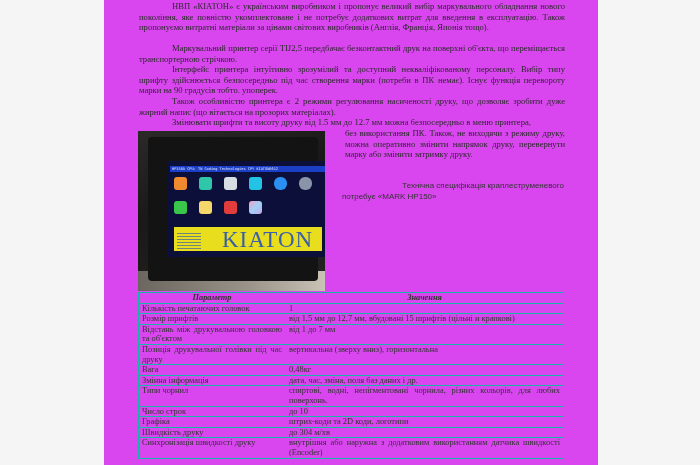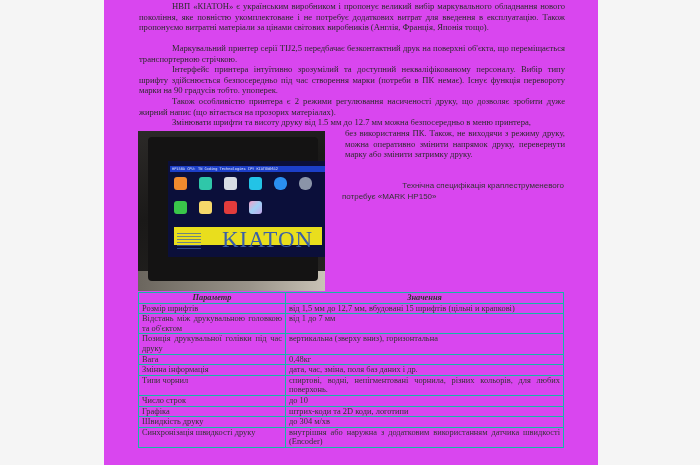--- a/index.html
+++ b/index.html
@@ -44,21 +44,21 @@
   .statusbar {
     position:absolute; left:2px; top:5px; width:156px; height:6px;
     background:#1c3fc8; color:#e6eaff;
     font-family:"DejaVu Sans Mono", monospace; font-size:3.6px; line-height:6px;
     white-space:nowrap; overflow:hidden; padding-left:2px; box-sizing:border-box;
   }
   .app {
     position:absolute; width:13px; height:13px; border-radius:3px;
   }
   .kiaton {
-    position:absolute; left:6px; top:66px; width:148px; height:18px;
+    position:absolute; left:6px; top:66px; width:148px; height:24px;
     background:#e9de1d;
     font-family:"Liberation Serif", serif; font-size:23px; line-height:26px;
     color:#3a5fa8; letter-spacing:1px; text-align:right; padding-right:10px;
     box-sizing:border-box;
     padding-left:48px;
   }
   .kiaton .lines {
     position:absolute; left:3px; top:6px; width:24px; height:16px;
     background:repeating-linear-gradient(#3a5fa8 0 1px, transparent 1px 3px);
     opacity:.7;
@@ -123,20 +123,24 @@
 
   <table class="spec">
     <thead>
       <tr>
         <th>Параметр</th>
         <th>Значення</th>
       </tr>
     </thead>
     <tbody>
       <tr>
+          <td class="c1">Кількість печатаючих головок</td>
+          <td class="c2">1</td>
+        </tr>
+      <tr>
           <td class="c1">Розмір шрифтів</td>
           <td class="c2">від 1,5 мм до 12,7 мм, вбудовані 15 шрифтів (цільні и крапкові)</td>
         </tr>
       <tr>
           <td class="c1">Відстань між друкувальною головкою та об'єктом</td>
           <td class="c2">від 1 до 7 мм</td>
         </tr>
       <tr>
           <td class="c1">Позиція друкувальної голівки під час друку</td>
           <td class="c2">вертикальна (зверху вниз), горизонтальна</td>

